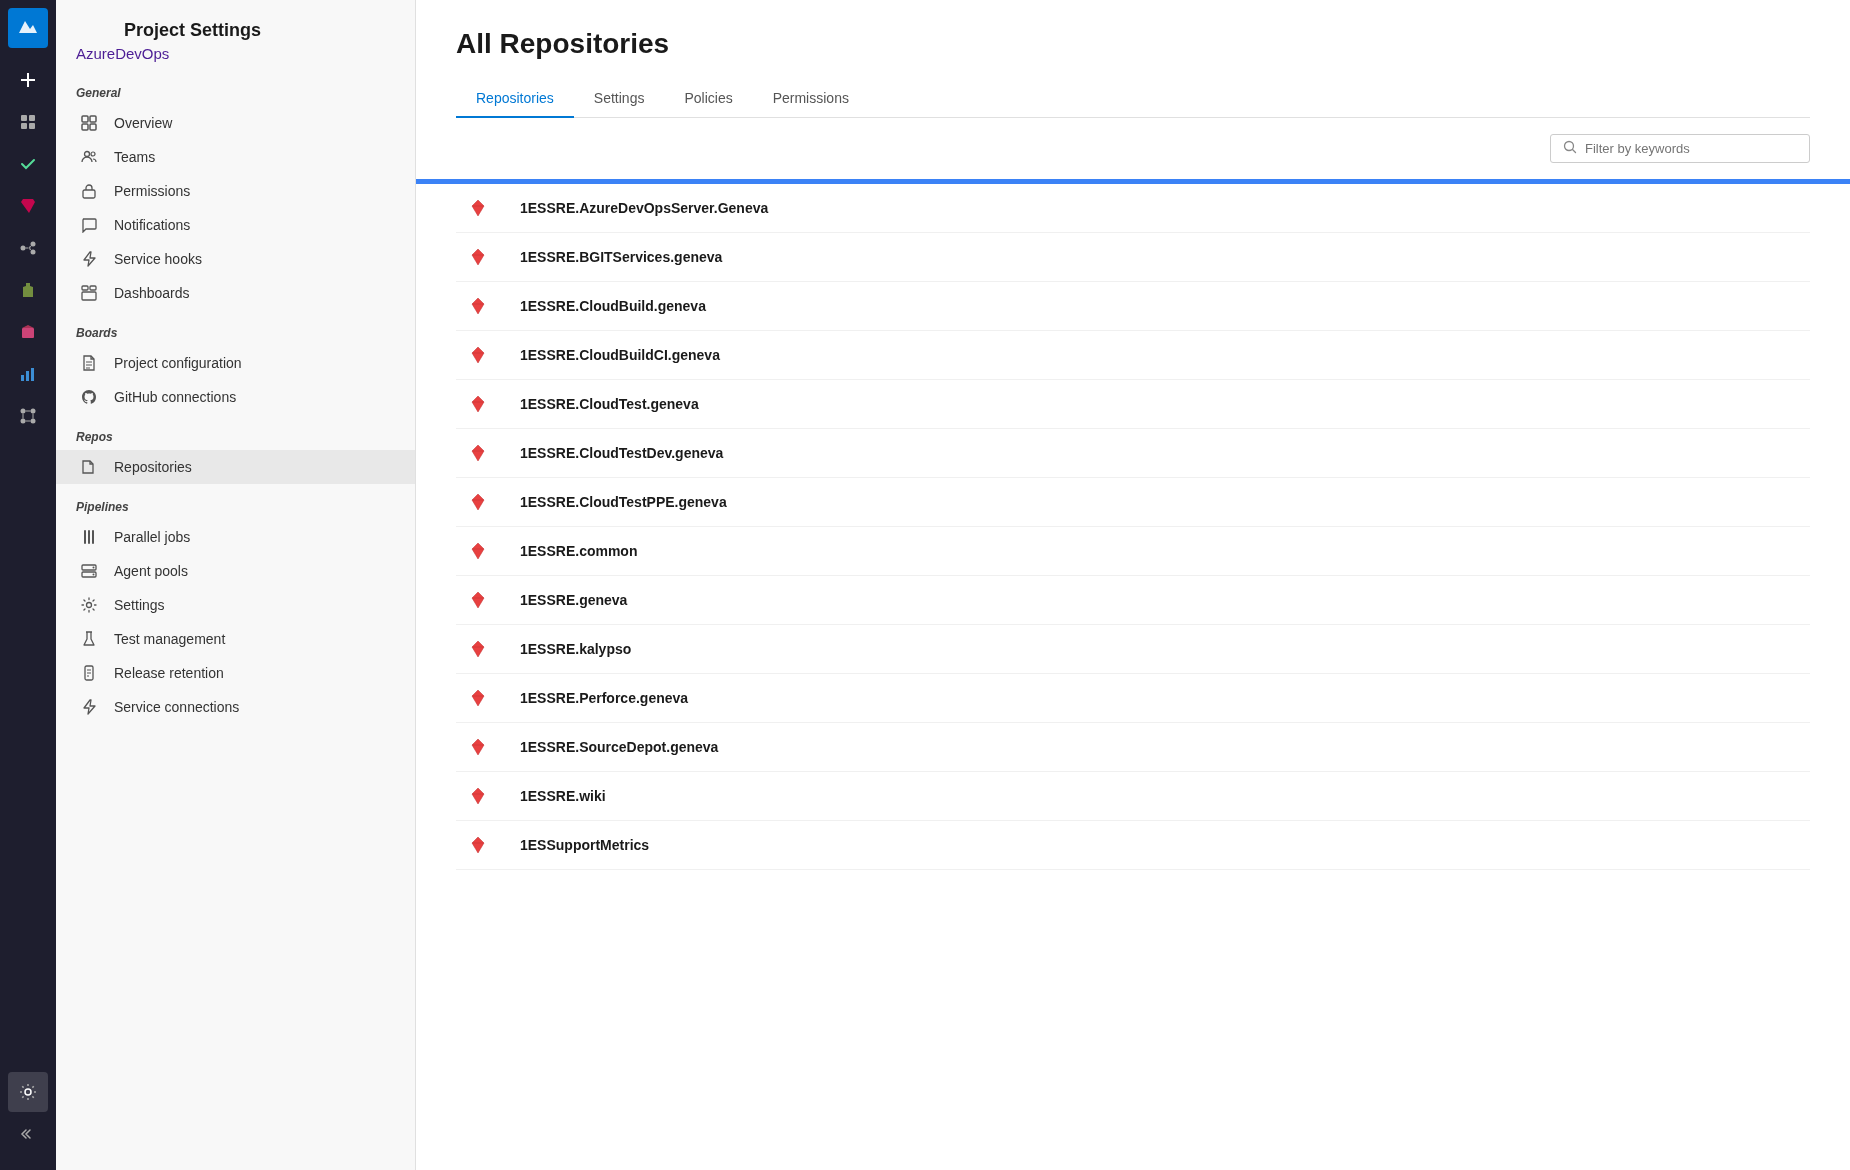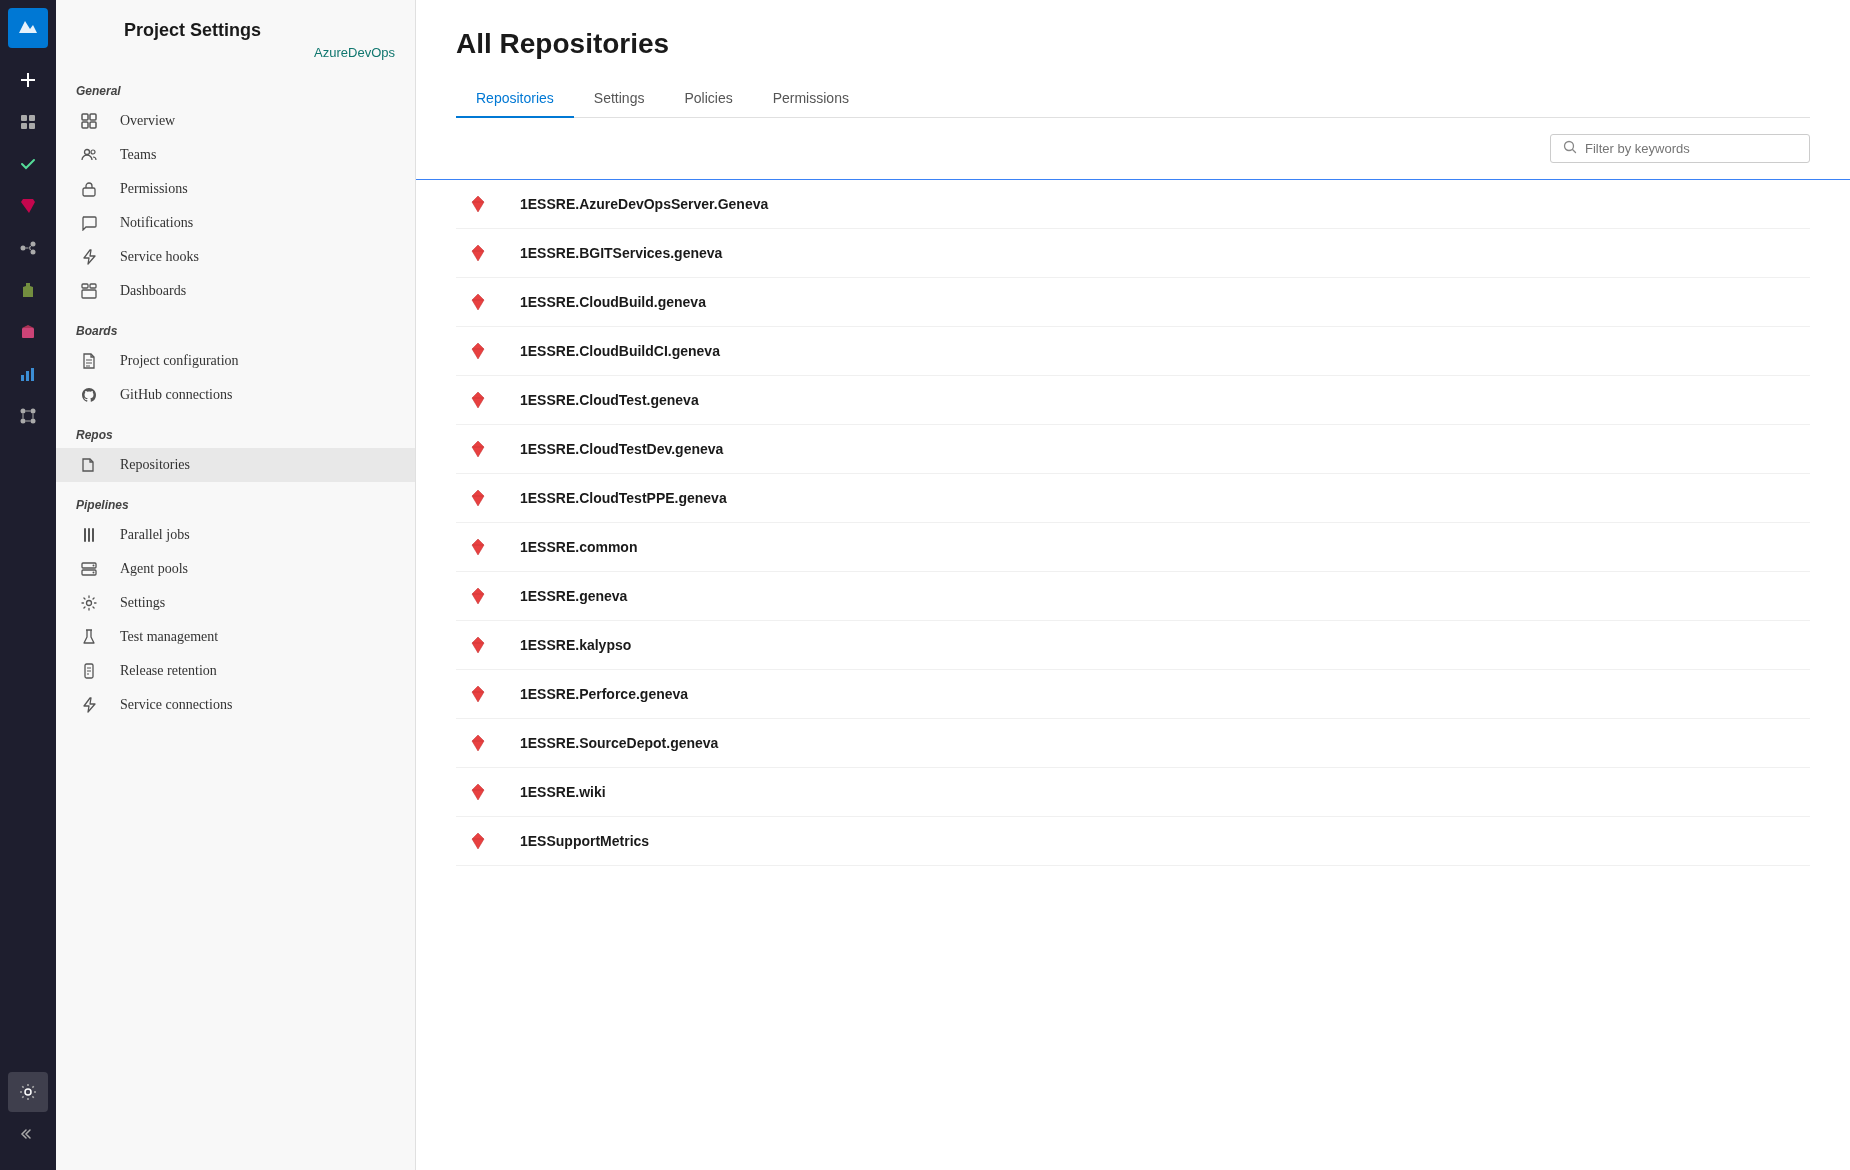--- a/index.html
+++ b/index.html
@@ -57,43 +57,41 @@
       padding: 20px 20px 8px 20px;
     }
     .sidebar-title {
       font-size: 18px;
       font-weight: 600;
       color: #1a1a1a;
       margin-bottom: 4px;
       margin-left: 48px;
     }
     .sidebar-subtitle {
-      font-size: 13px;
-      color: #0f766e;
-      text-align: right;
+      font-size: 15px;
+      color: #4c1d95;
     }
     .sidebar-section-label {
       font-size: 12px;
       font-weight: 700;
       color: #444;
       padding: 16px 20px 6px 20px;
       text-transform: none;
       letter-spacing: 0;
       font-style: italic;
     }
     .sidebar-item {
       display: flex;
       align-items: center;
-      gap: 22px;
+      gap: 16px;
       padding: 8px 20px 8px 24px;
       cursor: pointer;
       color: #333;
       font-size: 14px;
       border-radius: 0;
-      font-family: Liberation Serif, serif;
     }
     .sidebar-item.active { background: #e8e8e8; font-weight: 500; }
     .sidebar-item .item-icon {
       width: 18px;
       height: 18px;
       display: flex;
       align-items: center;
       justify-content: center;
       color: #555;
       font-size: 15px;
@@ -133,21 +131,21 @@
       color: #0078d4;
       border-bottom: 2px solid #0078d4;
       font-weight: 500;
     }
 
     
     .filter-bar {
       display: flex;
       justify-content: flex-end;
       padding: 16px 40px;
-      border-bottom: 1px solid #3b82f6;
+      border-bottom: 5px solid #3b82f6;
     }
     .filter-input-wrap {
       display: flex;
       align-items: center;
       border: 1px solid #ccc;
       border-radius: 3px;
       padding: 5px 12px;
       gap: 8px;
       width: 260px;
       background: #fff;

